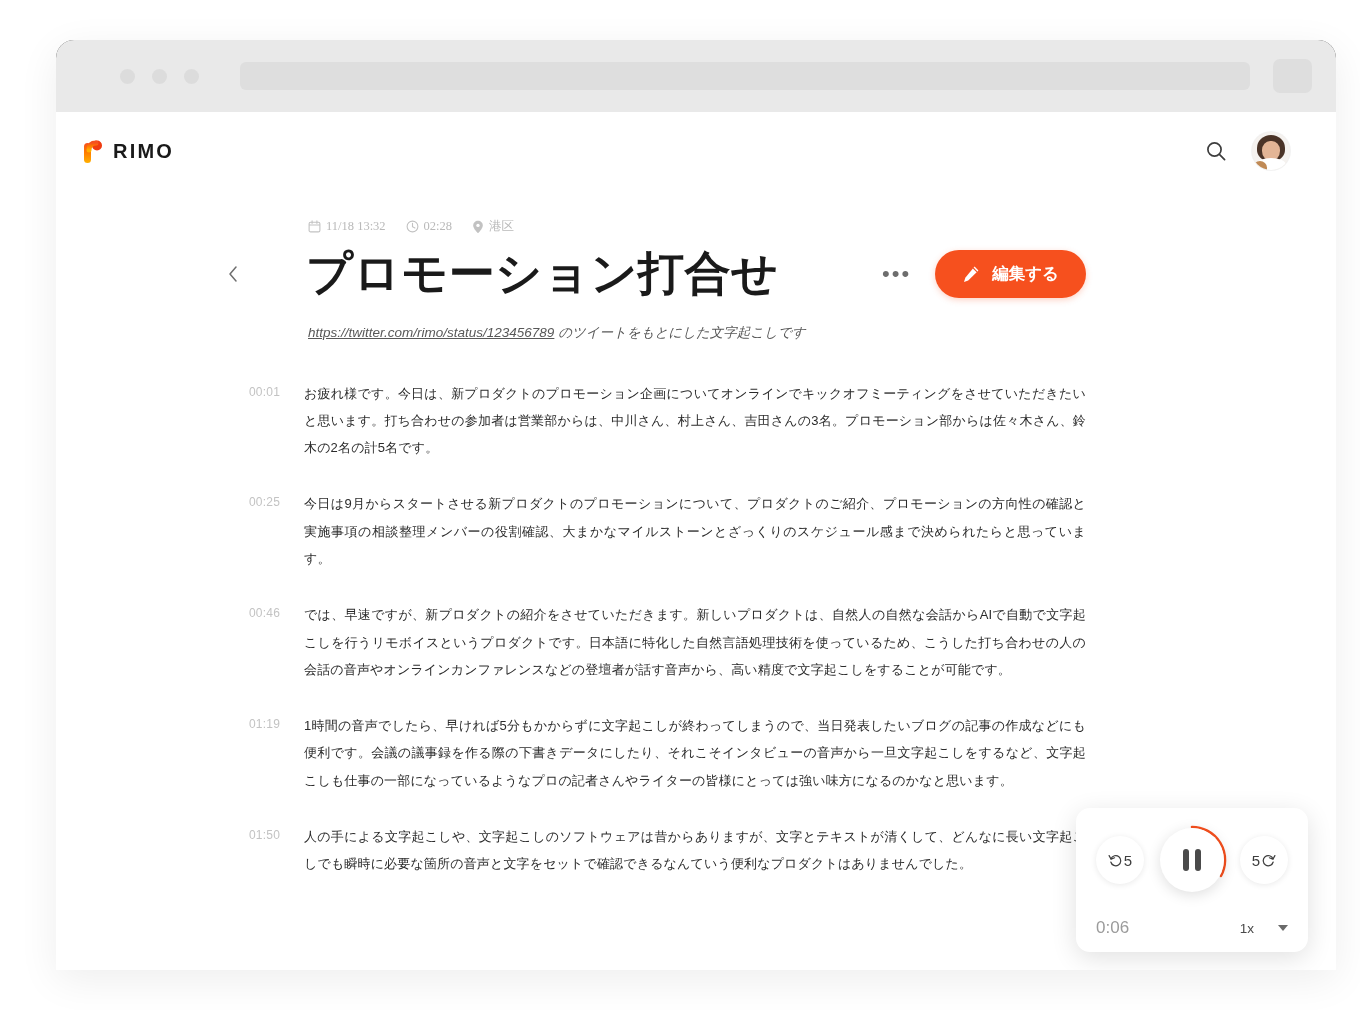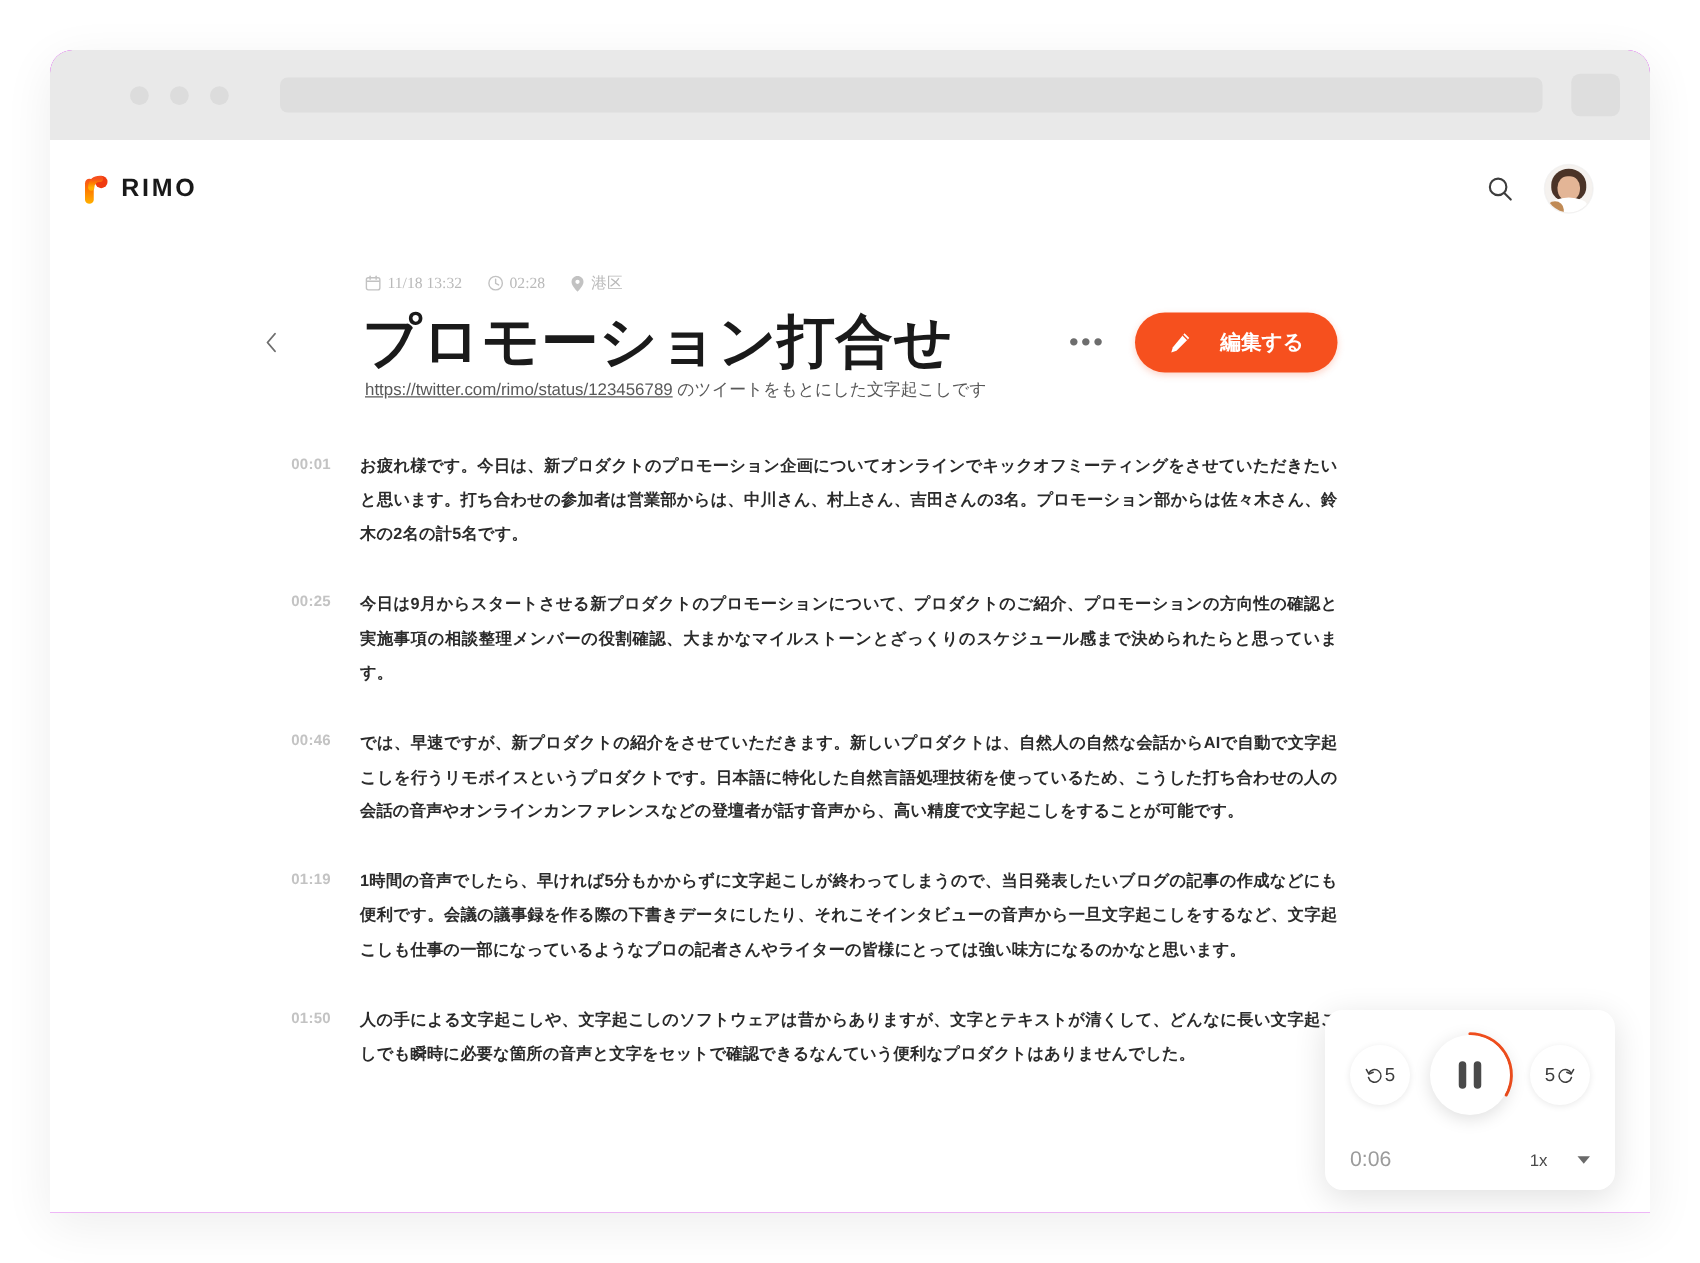--- a/index.html
+++ b/index.html
@@ -8,26 +8,26 @@
     width: 1360px;
     height: 1010px;
     background: #ffffff;
     font-family: "Liberation Sans", "DejaVu Sans", sans-serif;
     overflow: hidden;
   }
 
   
   .browser-window {
     position: absolute;
-    left: 40px;
+    left: 56px;
     top: 40px;
     width: 1280px;
     height: 930px;
     border-radius: 18px 18px 0 0;
-    background: #d946ef;
+    background: #737373;
     overflow: hidden;
     box-shadow: 0 10px 40px rgba(0,0,0,0.07);
   }
 
   .browser-chrome {
     height: 72px;
     background: #e9e9e9;
     border-radius: 18px 18px 0 0;
     display: flex;
     align-items: center;
@@ -186,46 +186,47 @@
   }
   .edit-btn {
     background: #f6501e;
     color: #ffffff;
     border: none;
     border-radius: 24px;
     height: 48px;
     padding: 16px 27px;
     display: flex;
     align-items: center;
-    gap: 23px;
+    gap: 12px;
     font-size: 16.5px;
     font-weight: 700;
     cursor: pointer;
     font-family: "Liberation Sans", sans-serif;
     box-shadow: 0 2px 6px rgba(246,80,30,0.25);
   }
   .edit-btn svg { display:block; }
 
   .source-line {
+    margin-top: 21px;
     font-size: 13.5px;
     color: #585858;
     margin-left: 2px;
+    font-style: italic;
   }
   .source-link {
     color: #585858;
     text-decoration: underline;
     cursor: pointer;
   }
 
   
   .transcript { margin-top: 38px; }
   .segment {
     display: flex;
     margin-bottom: 29px;
-    font-weight: bold;
   }
   .seg-time {
     width: 55px;
     flex: 0 0 55px;
     font-size: 12px;
     color: #c3c3c3;
     padding-top: 5px;
     margin-left: -57px;
     text-align: left;
     cursor: pointer;

